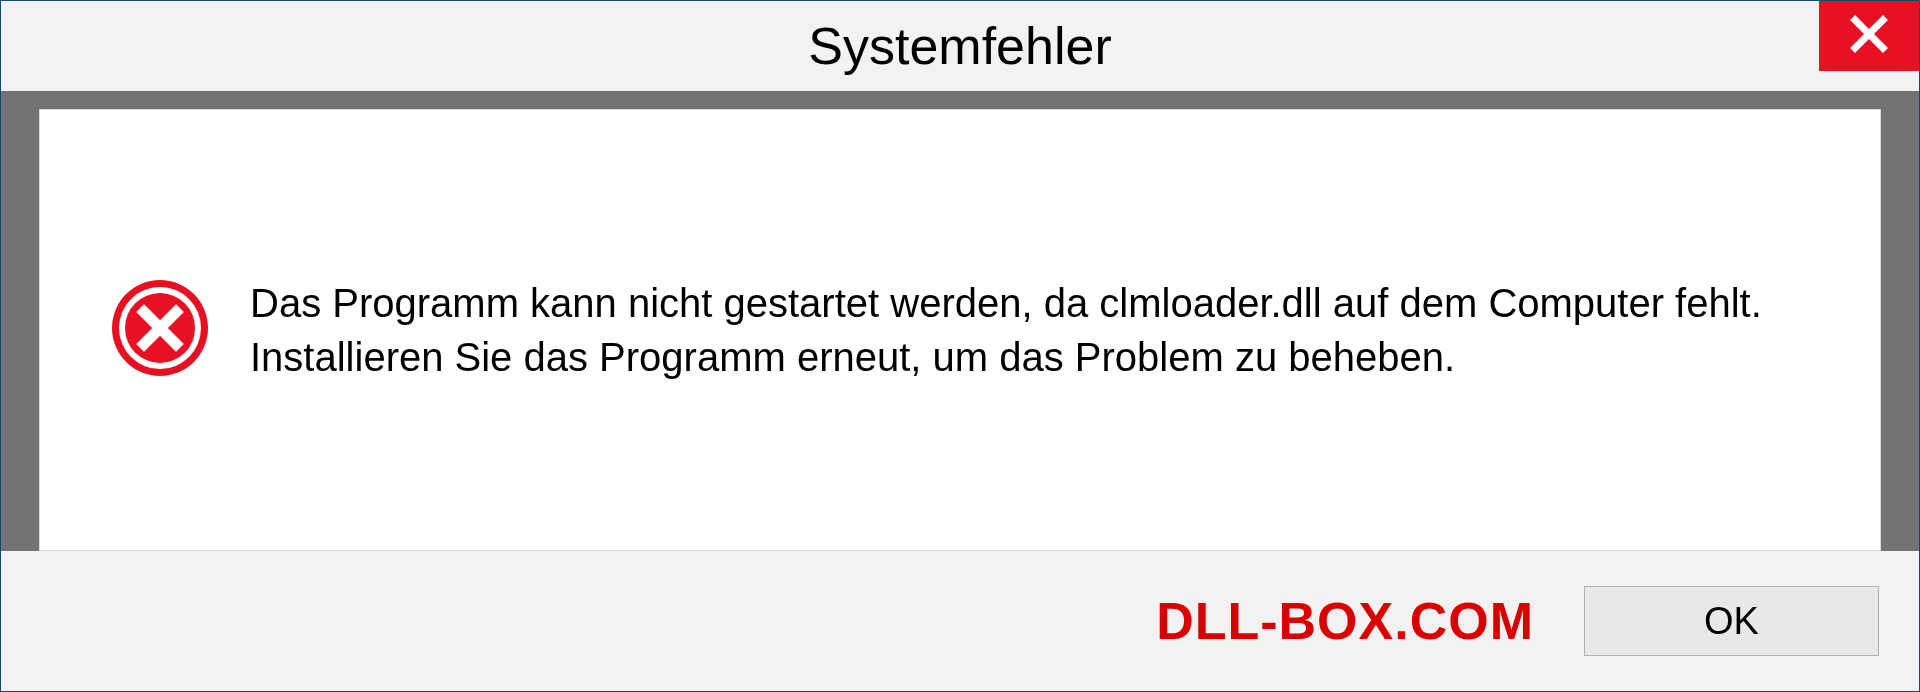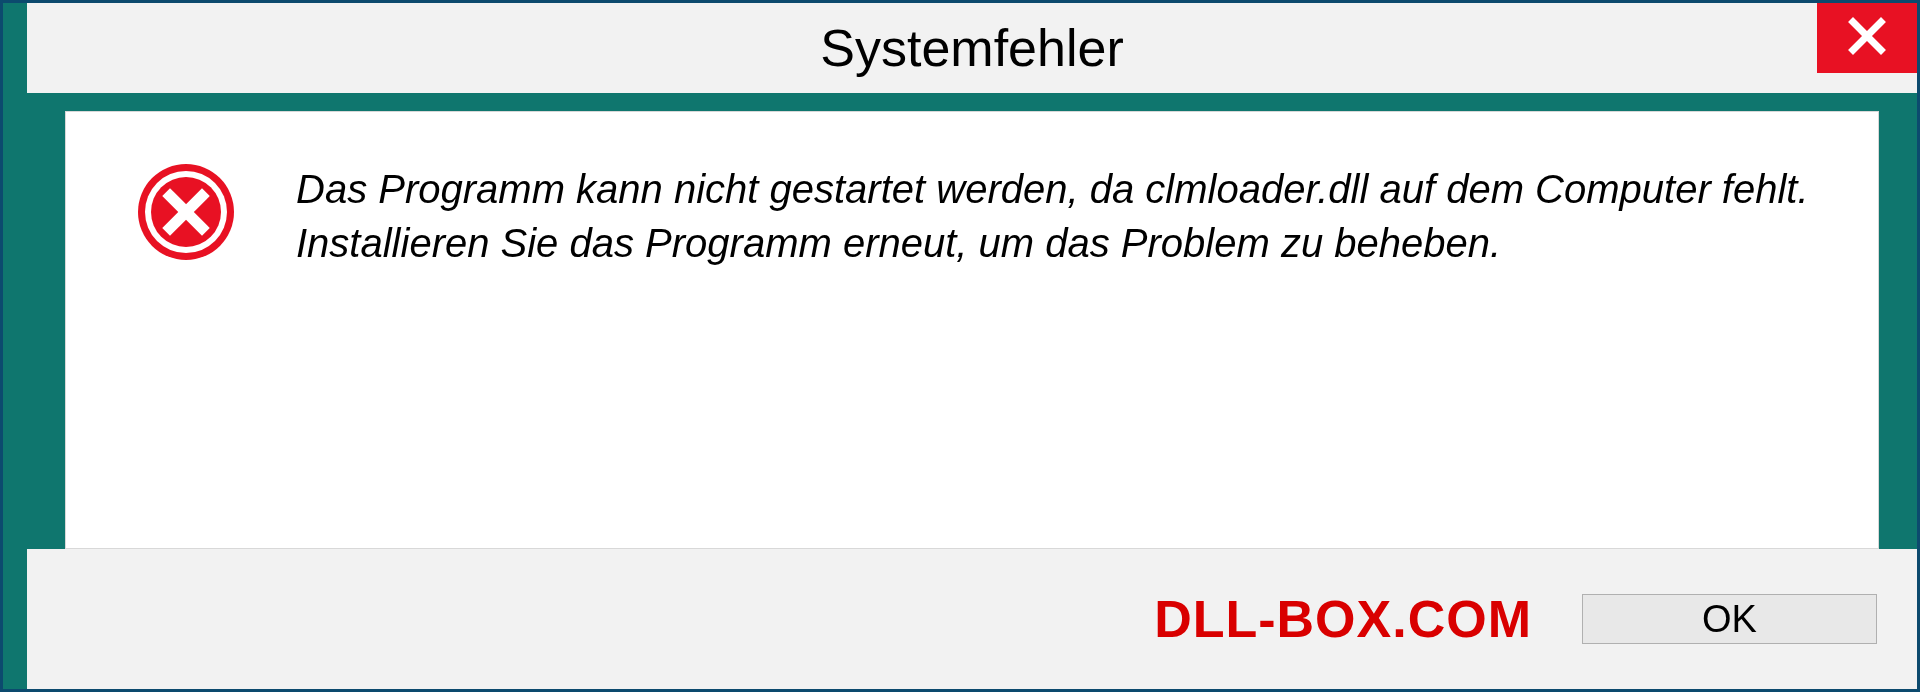--- a/index.html
+++ b/index.html
@@ -10,26 +10,25 @@
     body {
       font-family: Arial, Helvetica, sans-serif;
       background: #ffffff;
       width: 1920px;
       height: 692px;
       overflow: hidden;
     }
     .dialog {
       width: 100%;
       height: 100%;
-      background: #0f766e;
-      border: 3px solid #0c4a6e;
+      background: #737373;
+      border: 1px solid #0c4a6e;
       display: flex;
       flex-direction: column;
       position: relative;
-      padding-left: 24px;
     }
     .titlebar {
       height: 90px;
       display: flex;
       align-items: center;
       justify-content: center;
       position: relative;
       background: #f2f2f2;
     }
     .titlebar-title {
@@ -52,24 +51,23 @@
     .close-button svg {
       width: 40px;
       height: 40px;
     }
     .content-panel {
       margin: 18px 38px 0 38px;
       background: #ffffff;
       border: 1px solid #d8d8d8;
       flex: 1;
       display: flex;
-      align-items: flex-start;
+      align-items: center;
       padding: 50px 50px 50px 70px;
-      gap: 60px;
-      font-style: italic;
+      gap: 40px;
     }
     .error-icon {
       flex-shrink: 0;
     }
     .error-icon svg {
       width: 100px;
       height: 100px;
     }
     .message-text {
       font-size: 40px;
@@ -88,21 +86,21 @@
     }
     .watermark {
       font-size: 52px;
       font-weight: 900;
       color: #d90000;
       letter-spacing: 1px;
       font-family: Arial, Helvetica, sans-serif;
     }
     .ok-button {
       width: 295px;
-      height: 50px;
+      height: 70px;
       background: #e8e8e8;
       border: 1px solid #b0b0b0;
       font-size: 38px;
       color: #000000;
       display: flex;
       align-items: center;
       justify-content: center;
       cursor: pointer;
       font-family: Arial, Helvetica, sans-serif;
     }

